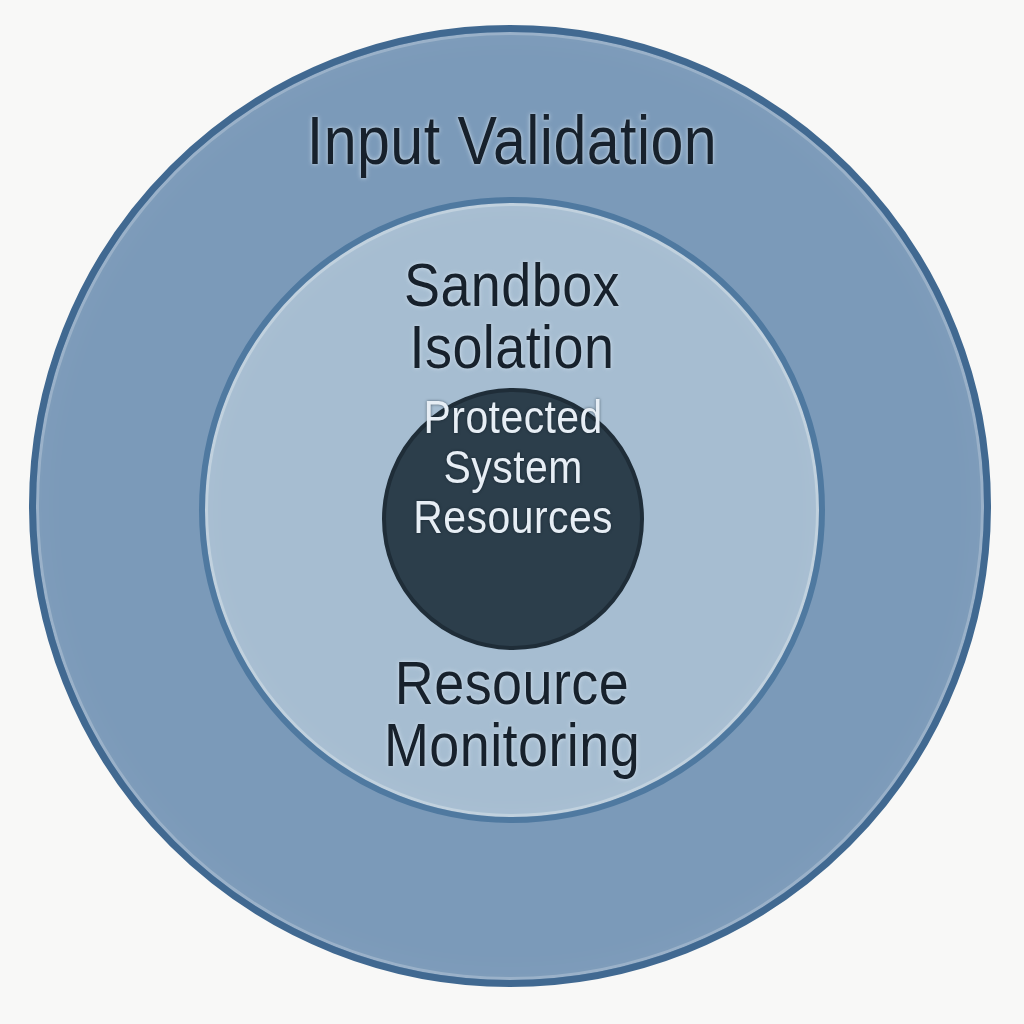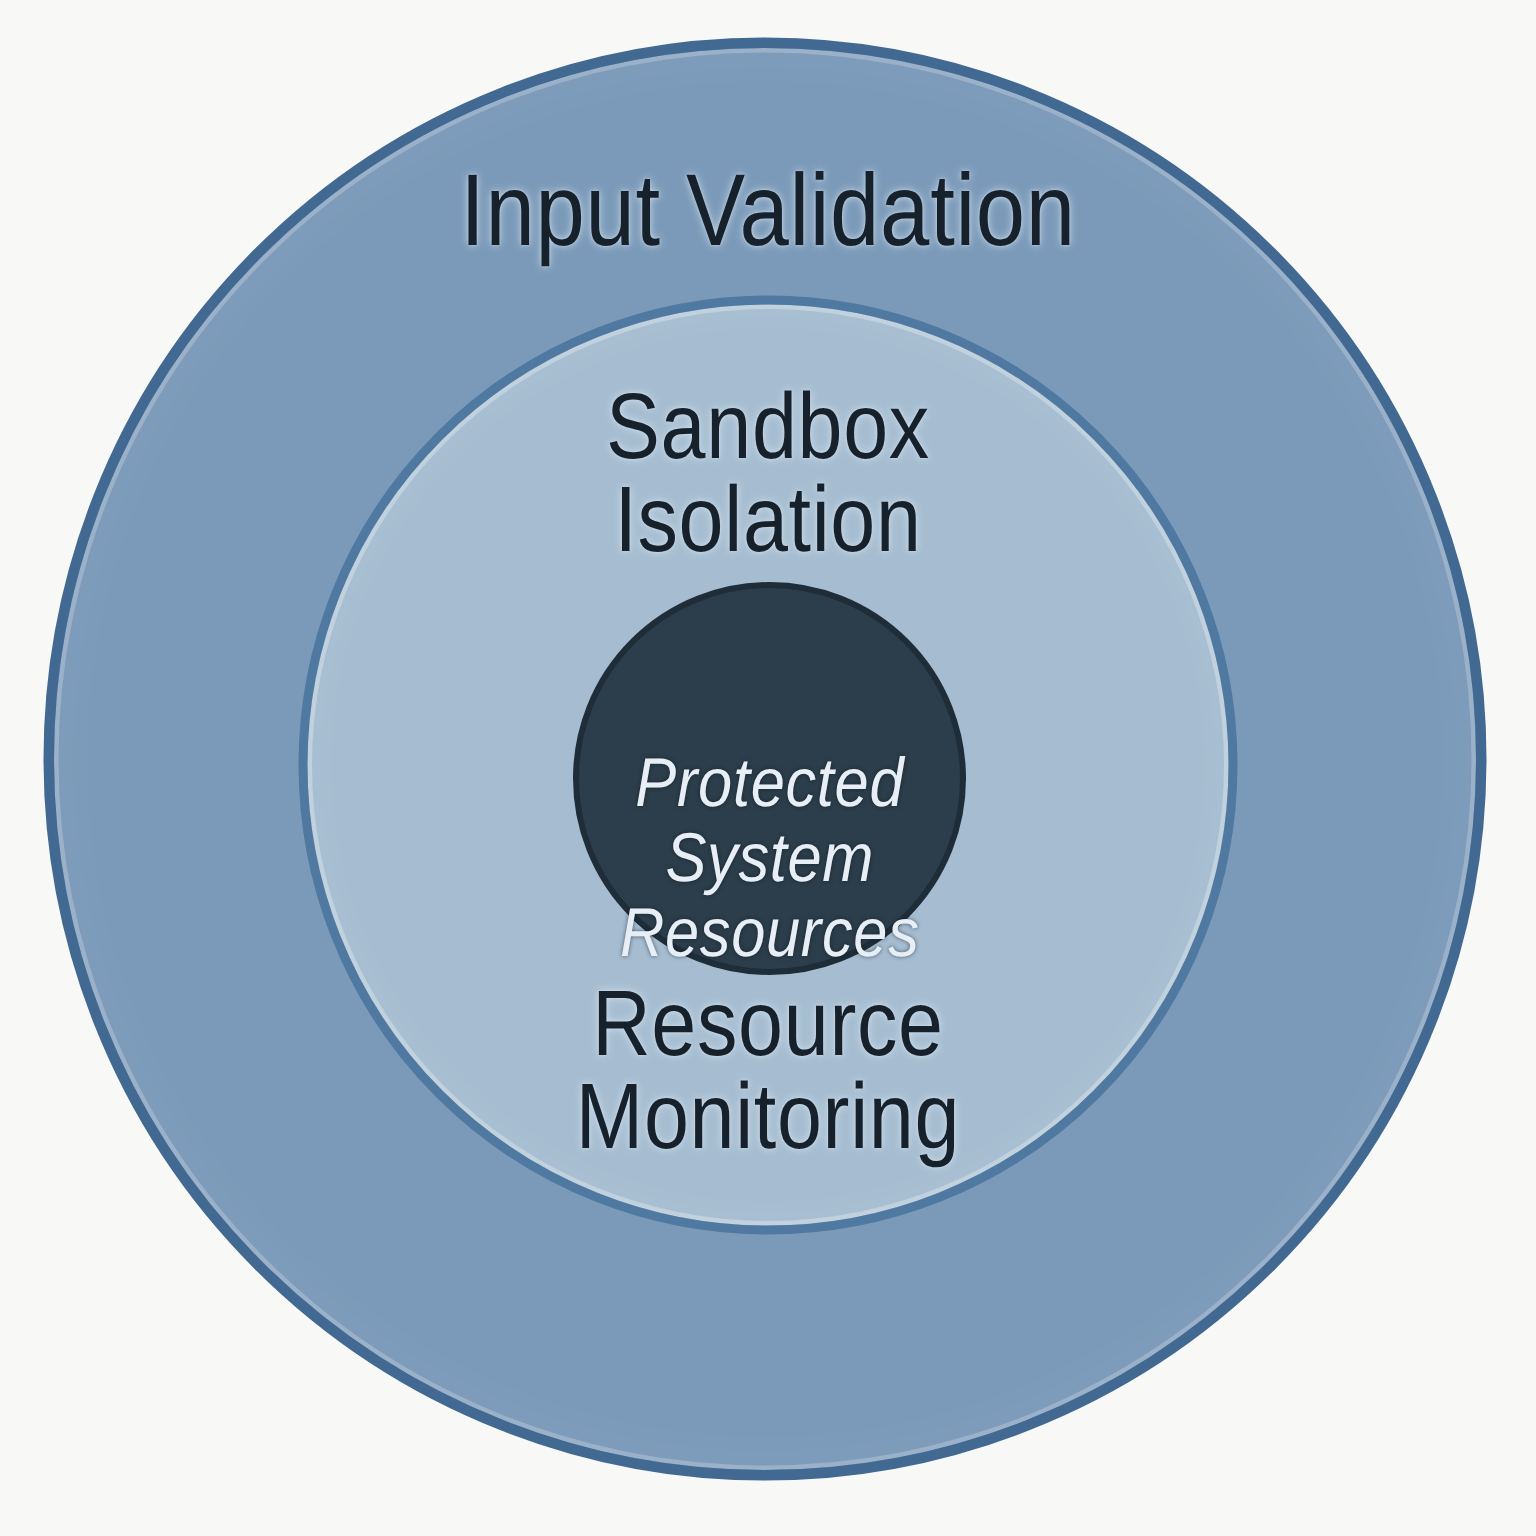--- a/index.html
+++ b/index.html
@@ -43,23 +43,22 @@
     box-shadow: inset 0 0 0 3px rgba(255,255,255,0.28), inset 0 0 30px rgba(255,255,255,0.08);
   }
   .inner-circle {
     left: 382px;
     top: 388px;
     width: 262px;
     height: 262px;
     background: #2c3e4b;
     border: 4px solid #1f2d38;
     display: flex;
-    align-items: flex-end;
+    align-items: flex-start;
     justify-content: center;
-    font-style: italic;
   }
   .ring-label {
     position: absolute;
     left: 0;
     right: 0;
     text-align: center;
     white-space: pre-line;
     color: #17212c;
     font-weight: 500;
     transform: scaleX(0.87);

